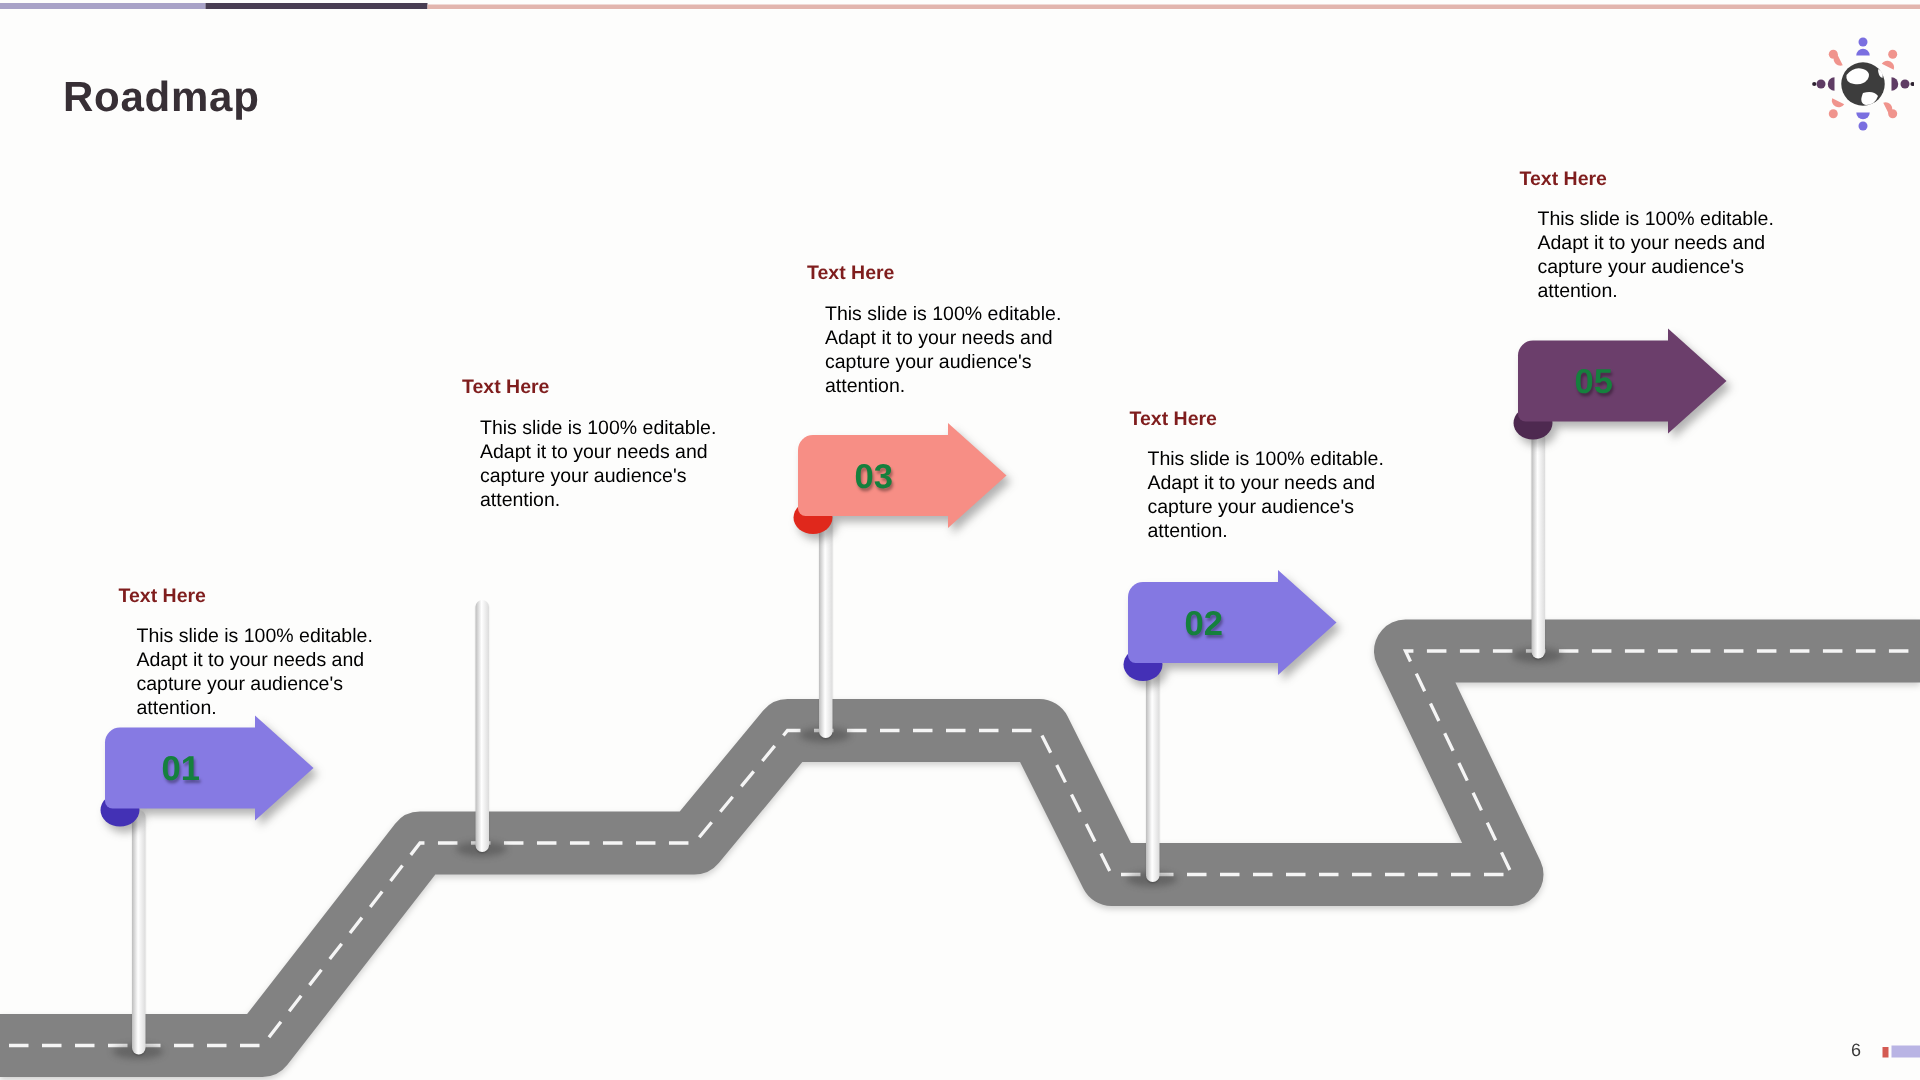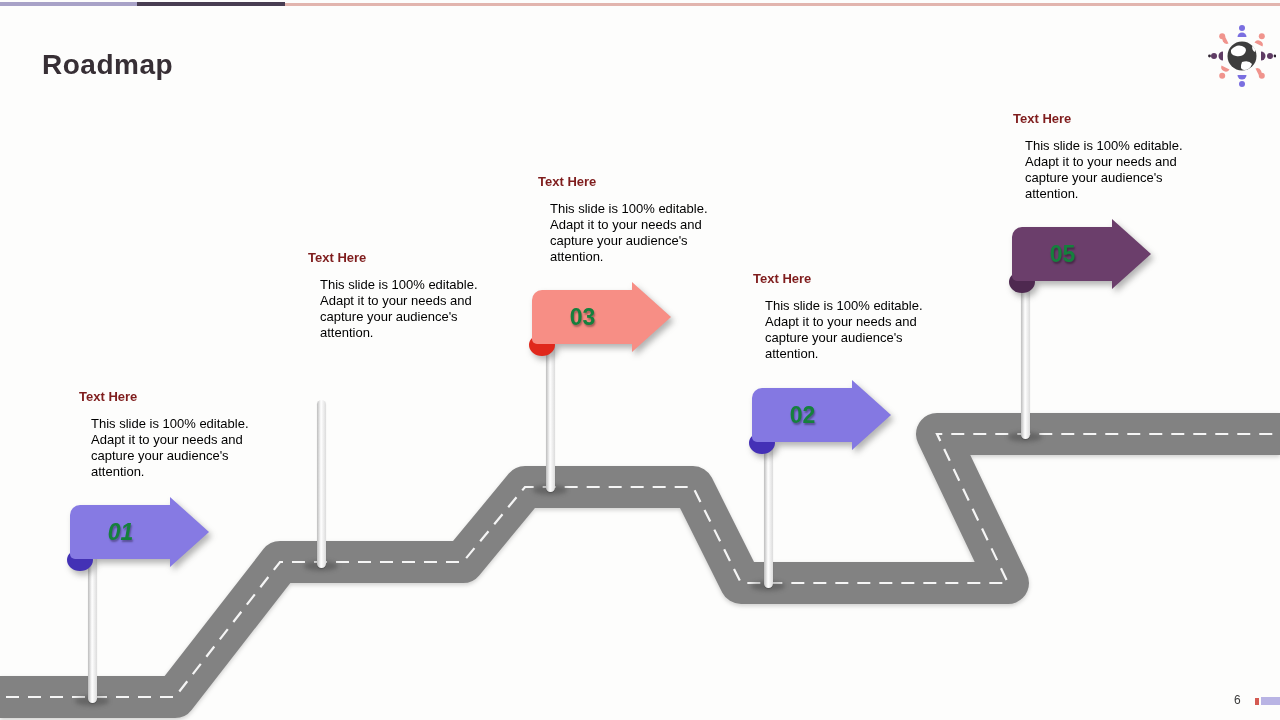--- a/index.html
+++ b/index.html
@@ -38,21 +38,21 @@
   .sign{position:absolute;width:140px;height:70px;z-index:3;
         filter:drop-shadow(3px 4px 3px rgba(40,40,40,.35));}
   .sign .curl{position:absolute;left:-3px;top:52px;width:26px;height:22px;border-radius:50%;}
   .sign .body{position:absolute;left:0;top:8px;width:101px;height:54px;border-radius:10px 0 0 5px;}
   .sign .head{position:absolute;left:100px;top:0;width:0;height:0;
               border-top:35px solid transparent;border-bottom:35px solid transparent;
               border-left:39px solid #888;}
   .sign .num{position:absolute;left:0;top:8px;width:101px;height:54px;display:flex;
              align-items:center;justify-content:center;color:#15803d;font-weight:700;
              font-size:23px;text-shadow:1px 2px 2px rgba(0,0,0,.35);}
-  .s1{left:70px;top:497px;font-style:italic;} .s2{left:302px;top:357px;} .s3{left:532px;top:282px;}
+  .s1{left:70px;top:477px;} .s2{left:302px;top:357px;} .s3{left:532px;top:282px;}
   .s4{left:752px;top:380px;} .s5{left:1012px;top:219px;}
 
   
   .tb{position:absolute;width:172px;z-index:4;}
   .tb h3{font-size:13px;font-weight:700;color:#7f1d1d;margin:0 0 7px 0;}
   .tb p{font-size:13px;color:#000000;margin:12px;line-height:1.24;width:164px;}
   .t1{left:79px;top:389px;} .t2{left:308px;top:250px;} .t3{left:538px;top:174px;}
   .t4{left:753px;top:271px;} .t5{left:1013px;top:111px;}
 
   

